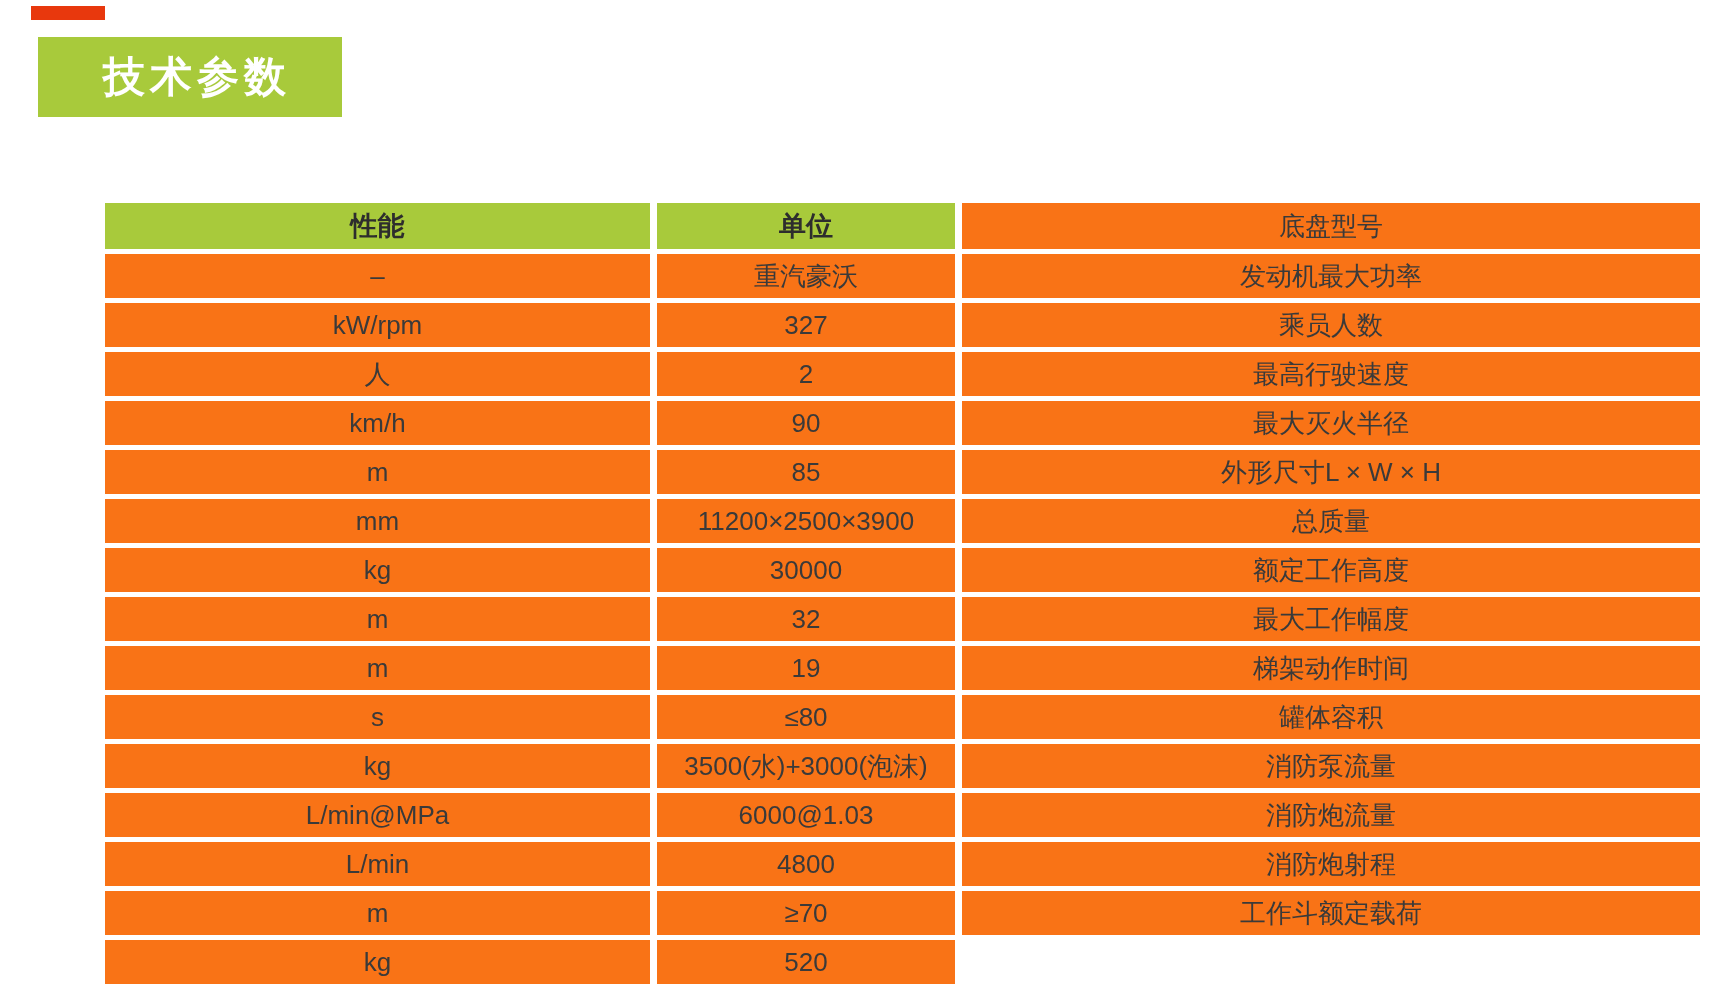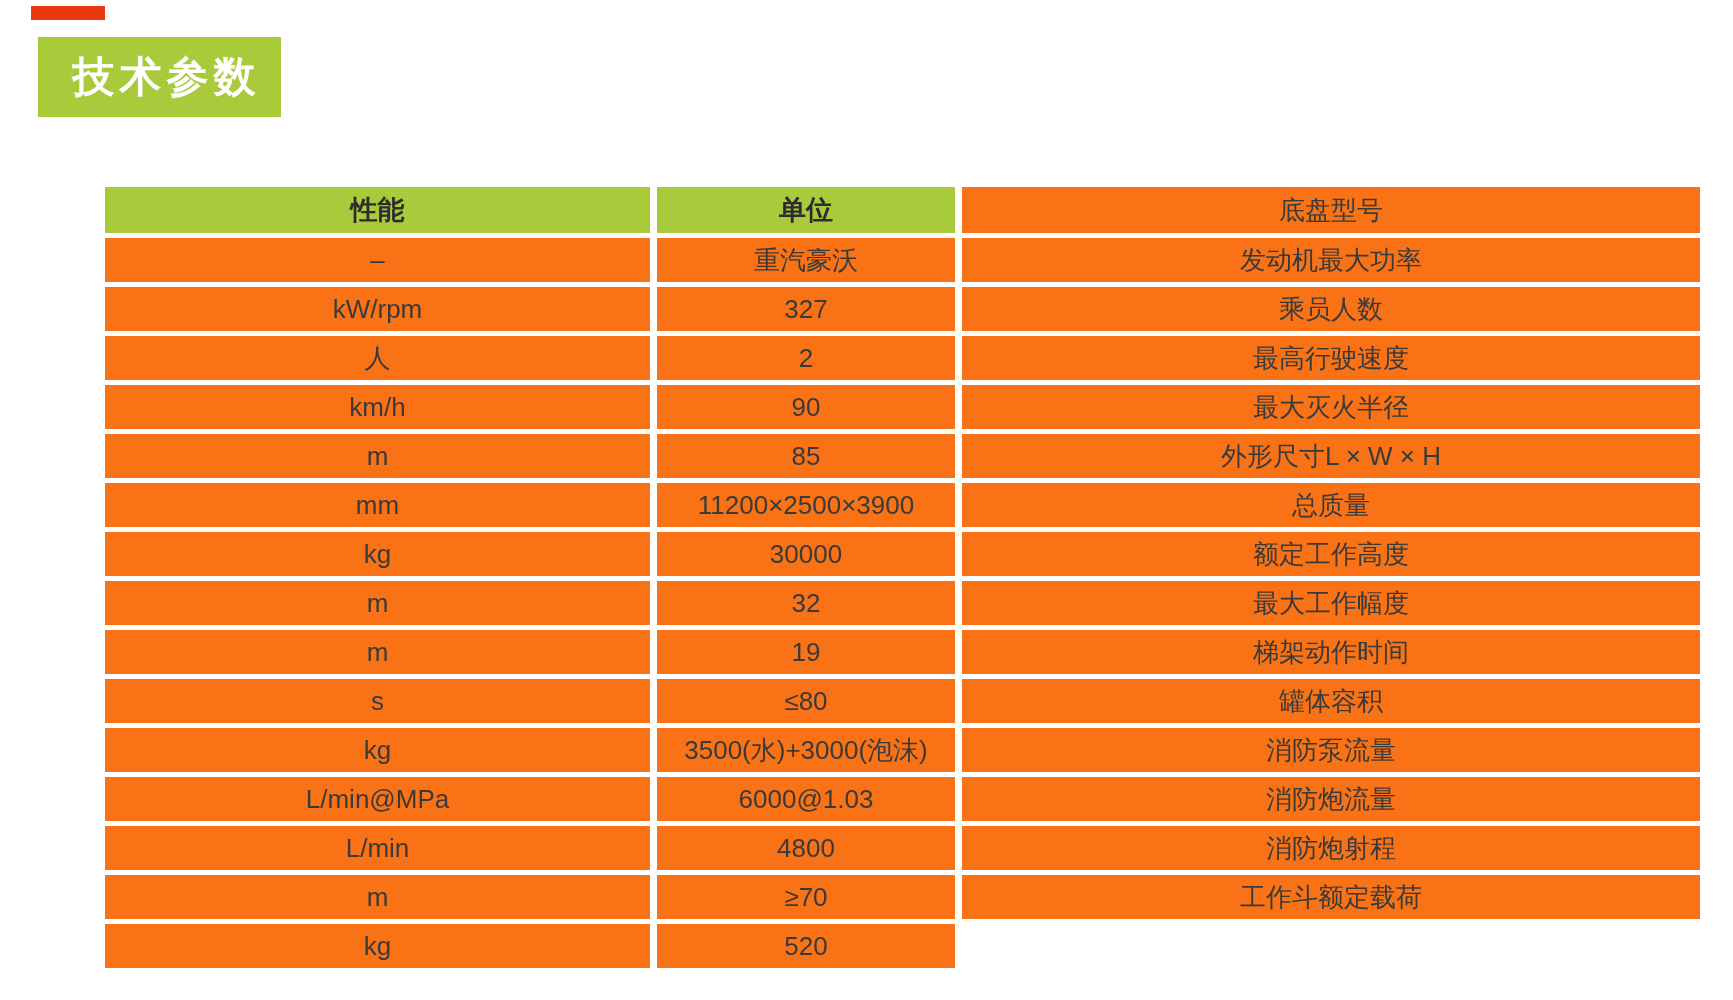--- a/index.html
+++ b/index.html
@@ -22,40 +22,40 @@
     top: 6px;
     width: 74px;
     height: 14px;
     background: #e8380d;
   }
   
   .title-block {
     position: absolute;
     left: 38px;
     top: 37px;
-    width: 243px;
+    width: 304px;
     height: 80px;
     background: #a8ca3b;
     display: flex;
     align-items: center;
     justify-content: center;
   }
   .title-block .title-text {
     color: #ffffff;
     font-size: 42px;
     font-weight: bold;
     letter-spacing: 5px;
     padding-left: 14px; 
     white-space: nowrap;
   }
   
   .spec-table {
     position: absolute;
     left: 105px;
-    top: 187px;
+    top: 203px;
     display: grid;
     grid-template-columns: 545px 298px 738px;
     grid-template-rows: 46px;
     grid-auto-rows: 44px;
     column-gap: 7px;
     row-gap: 5px;
   }
   .cell {
     display: flex;
     align-items: center;

